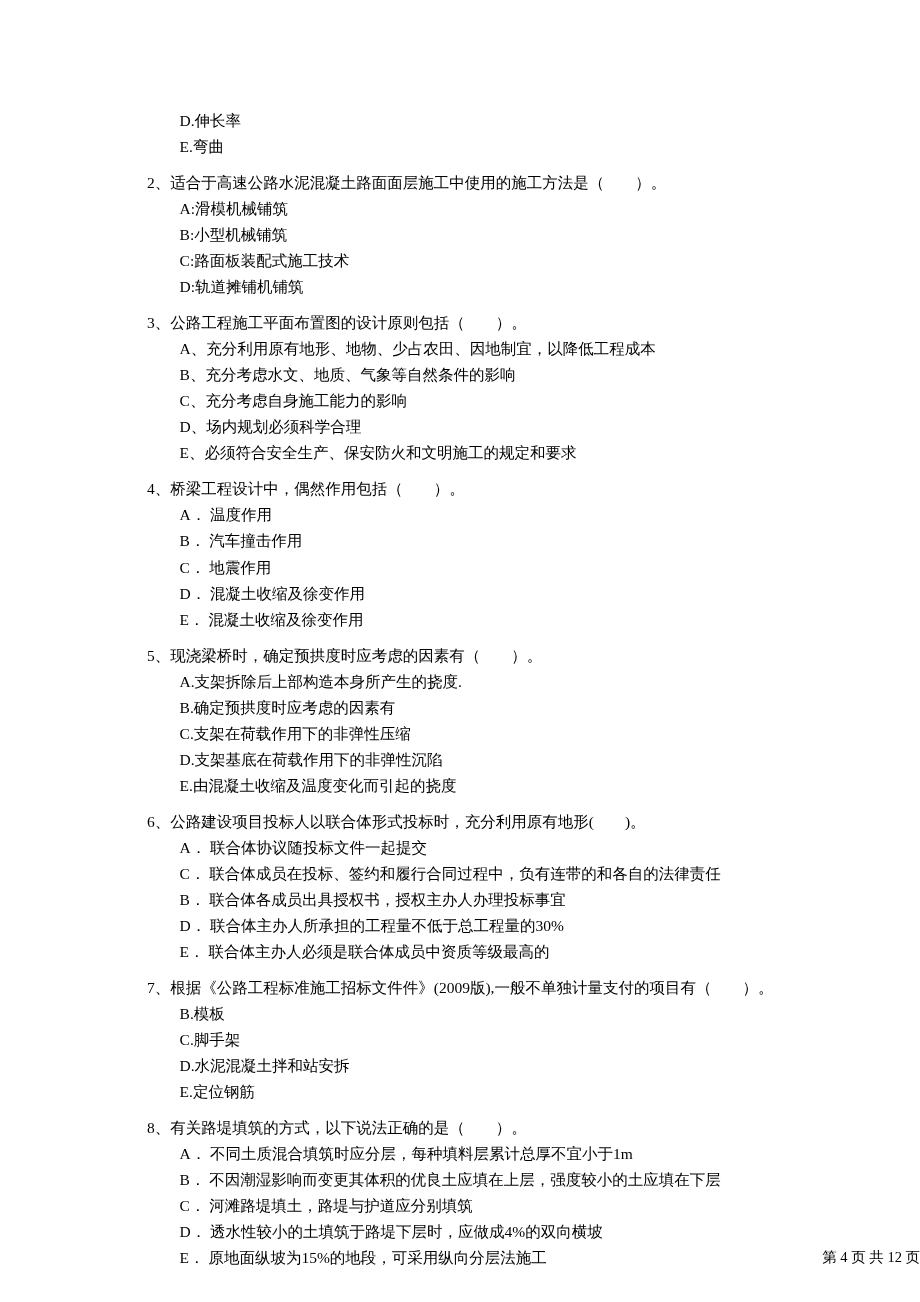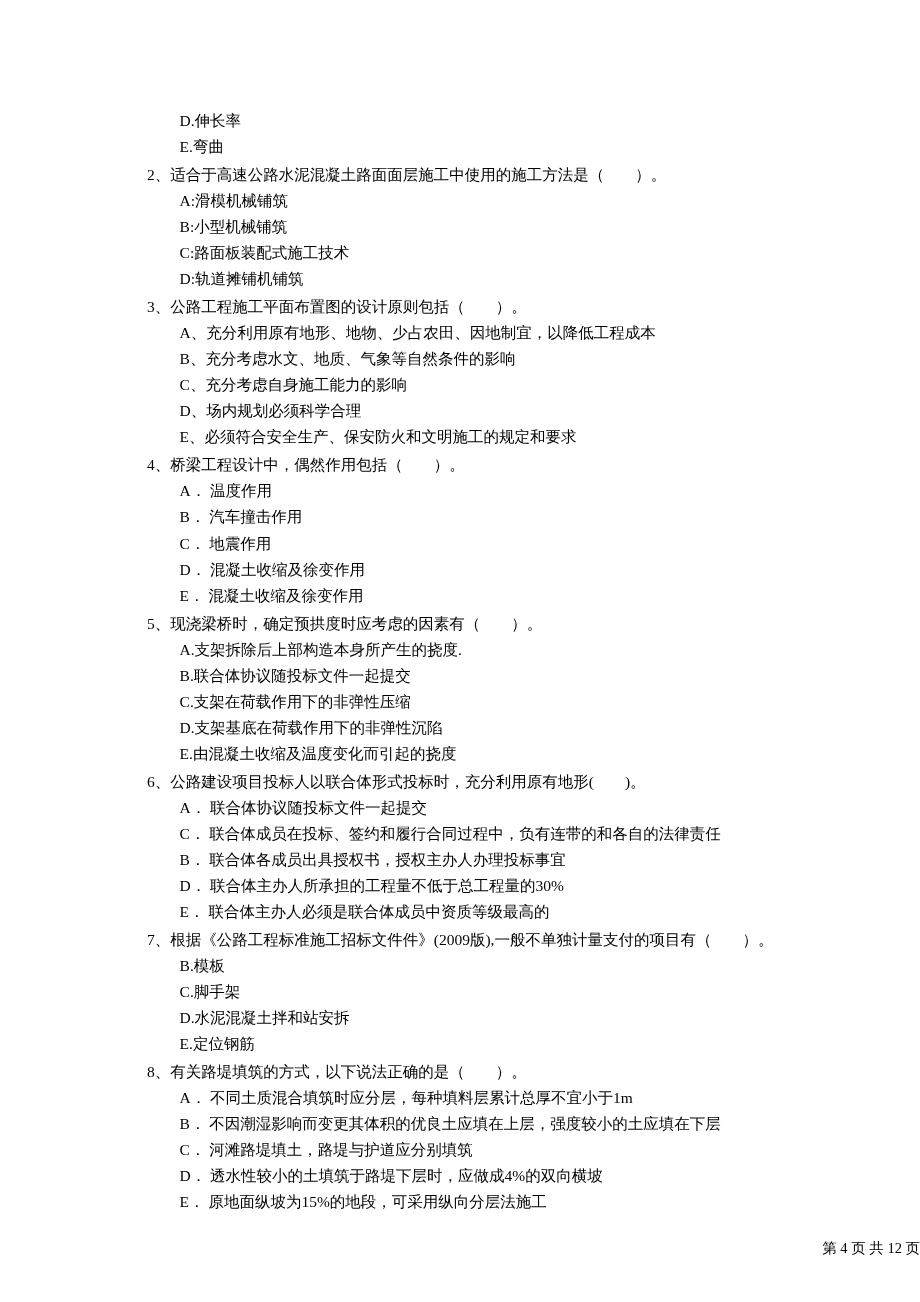--- a/index.html
+++ b/index.html
@@ -13,21 +13,21 @@
   .page {
     width: 920px;
     min-height: 1302px;
     box-sizing: border-box;
     padding: 108px 104px 40px 147px;
     position: relative;
   }
   .stem {
     text-indent: -2.1em;
     margin-left: 2.1em;
-    margin-top: 2px;
+    margin-top: 10px;
   }
   .option {
     margin-left: 2.1em;
   }
   .footer {
     position: absolute;
     bottom: 42px;
     width: 100%;
     left: 0;
     text-align: right;
@@ -57,21 +57,21 @@
 
   <div class="stem"><span>4、</span><span>桥梁工程设计中，偶然作用包括（　　）。</span></div>
   <div class="option">A． 温度作用</div>
   <div class="option">B． 汽车撞击作用</div>
   <div class="option">C． 地震作用</div>
   <div class="option">D． 混凝土收缩及徐变作用</div>
   <div class="option">E． 混凝土收缩及徐变作用</div>
 
   <div class="stem"><span>5、</span><span>现浇梁桥时，确定预拱度时应考虑的因素有（　　）。</span></div>
   <div class="option">A.支架拆除后上部构造本身所产生的挠度.</div>
-  <div class="option">B.联合体协议随投标文件一起提交</div>
+  <div class="option">B.确定预拱度时应考虑的因素有</div>
   <div class="option">C.支架在荷载作用下的非弹性压缩</div>
   <div class="option">D.支架基底在荷载作用下的非弹性沉陷</div>
   <div class="option">E.由混凝土收缩及温度变化而引起的挠度</div>
 
   <div class="stem"><span>6、</span><span>公路建设项目投标人以联合体形式投标时，充分利用原有地形(　　)。</span></div>
   <div class="option">A． 联合体协议随投标文件一起提交</div>
   <div class="option">C． 联合体成员在投标、签约和履行合同过程中，负有连带的和各自的法律责任</div>
   <div class="option">B． 联合体各成员出具授权书，授权主办人办理投标事宜</div>
   <div class="option">D． 联合体主办人所承担的工程量不低于总工程量的30%</div>
   <div class="option">E． 联合体主办人必须是联合体成员中资质等级最高的</div>

